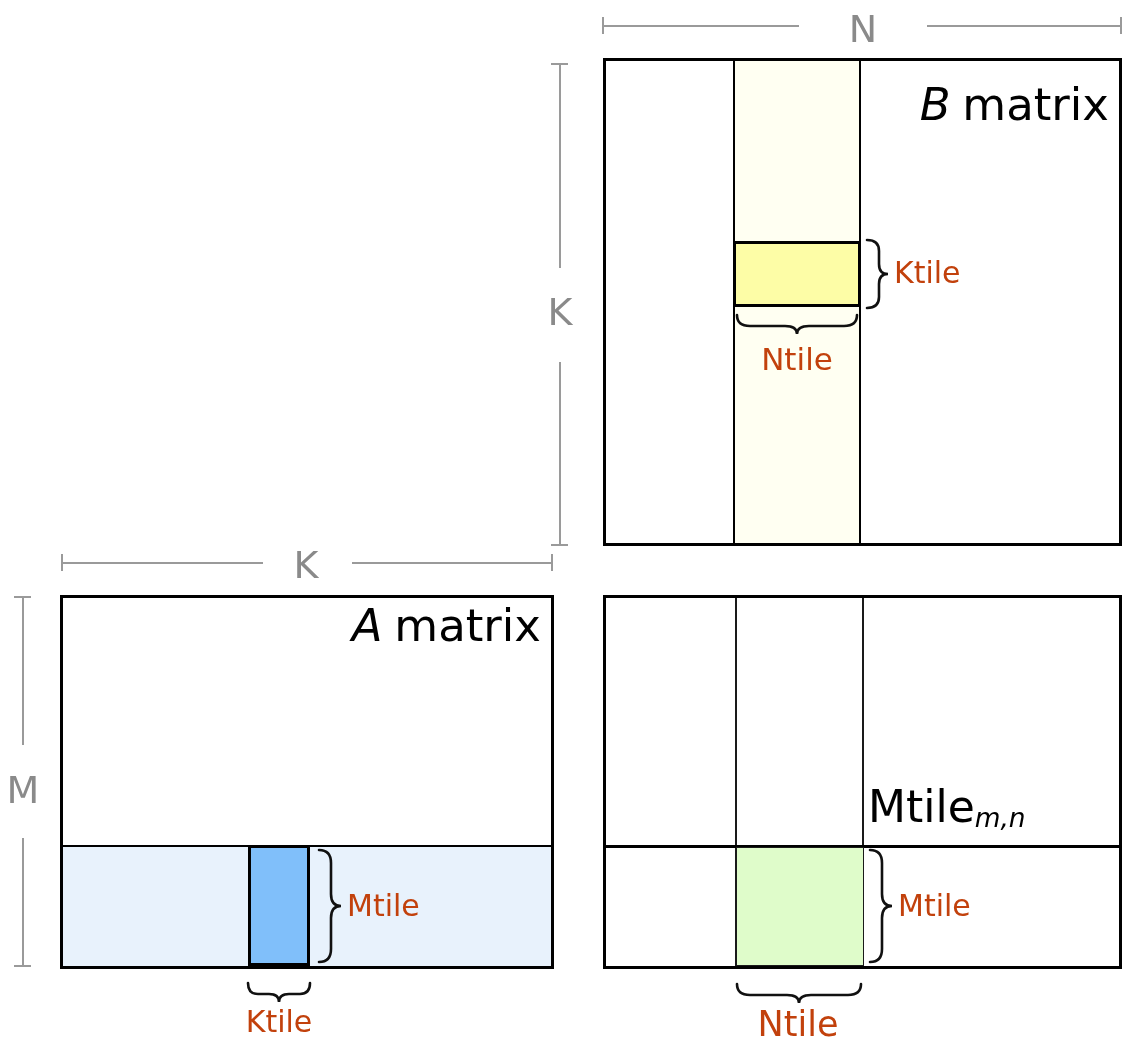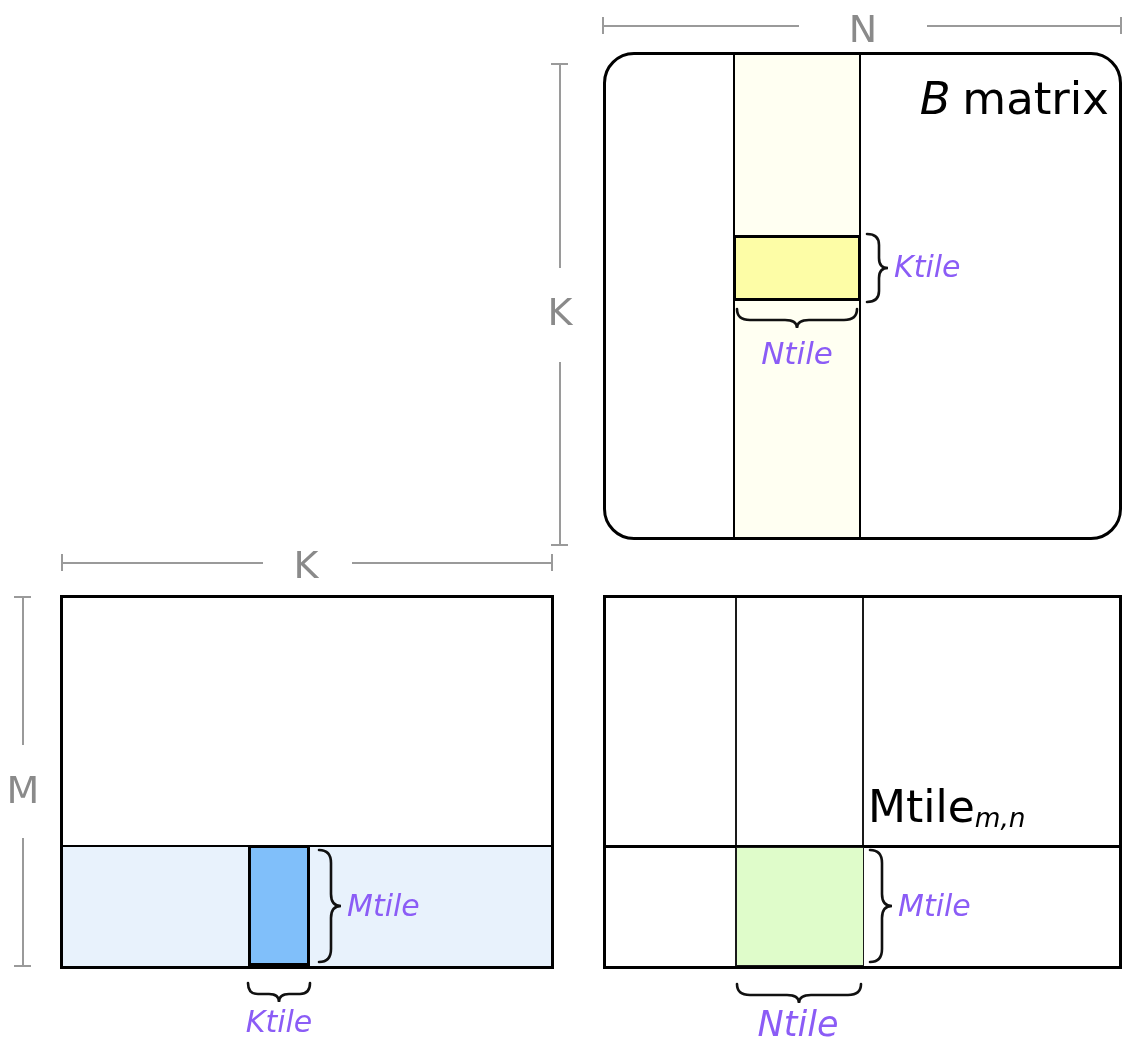--- a/index.html
+++ b/index.html
@@ -15,21 +15,21 @@
   .dimseg{position:absolute;background:#9a9a9a;}
   .dimlabel{
     position:absolute;color:#8a8a8a;font-size:38px;line-height:42px;
     text-align:center;white-space:nowrap;
   }
   
   .title{font-size:45px;line-height:1.05;white-space:nowrap;color:#000;}
   .title .letter{font-style:italic;}
   .title .word{margin-left:0.26em;}
   
-  .tlabel{font-style:italic;font-size:30px;line-height:36px;white-space:nowrap;color:#8b5cf6;}
+  .tlabel{font-size:30px;line-height:36px;white-space:nowrap;color:#c2410c;}
   .tlabel.center{text-align:center;}
   
   .blocklabel{font-size:44px;line-height:1.05;white-space:nowrap;color:#000;}
   .blocklabel sub{font-style:italic;font-size:0.6em;vertical-align:-0.18em;}
   svg.brace{overflow:visible;display:block;}
   svg.brace path{fill:none;stroke:#111;stroke-width:2.6;stroke-linecap:round;}
   .vdiv{background:#1a1a1a;}
 </style>
 </head>
 <body>
@@ -53,39 +53,42 @@
   <div class="dimlabel" style="left:276px;top:544px;width:60px;">K</div>
   <div class="dimseg" style="left:352px;top:562px;width:201px;height:2px;"></div>
   <div class="dimseg" style="left:551px;top:554px;width:2px;height:17px;"></div>
 
   <div class="dimseg" style="left:14px;top:596px;width:17px;height:2px;"></div>
   <div class="dimseg" style="left:22px;top:597px;width:2px;height:148px;"></div>
   <div class="dimlabel" style="left:-7px;top:769px;width:60px;">M</div>
   <div class="dimseg" style="left:22px;top:838px;width:2px;height:128px;"></div>
   <div class="dimseg" style="left:14px;top:965px;width:17px;height:2px;"></div>
 
-  <div class="box" style="left:603px;top:52px;width:519px;height:488px;border-radius:31px;">
+  <div class="box" style="left:603px;top:58px;width:519px;height:488px;">
     <div style="left:127px;top:0;width:128px;height:100%;background:#FFFFF2;border-left:2px solid #000;border-right:2px solid #000;box-sizing:border-box;"></div>
     <div style="left:127px;top:180px;width:128px;height:66px;background:#FDFDA6;border:3px solid #000;box-sizing:border-box;"></div>
     <div class="title" style="right:10px;top:20px;">
       <span class="letter">B</span><span class="word">matrix</span>
     </div>
     <svg class="brace" style="left:260px;top:178px;" width="24" height="70" viewBox="0 0 24 70">
       <path d="M 1,1 Q 13,1 13,12 L 13,25 Q 13,35 22,35 Q 13,35 13,45 L 13,58 Q 13,69 1,69"></path>
     </svg>
     <div class="tlabel" style="left:288px;top:194px;">Ktile</div>
     <svg class="brace" style="left:130px;top:252px;" width="122" height="22" viewBox="0 0 122 22">
       <path d="M 1,2 Q 1,13 14,13 L 49,13 Q 61,13 61,21 Q 61,13 73,13 L 108,13 Q 121,13 121,2"></path>
     </svg>
     <div class="tlabel center" style="left:131px;top:280px;width:120px;font-size:31px;">Ntile</div>
   </div>
 
   <div class="box" style="left:60px;top:595px;width:494px;height:374px;">
     <div style="left:0;top:247px;width:100%;height:121px;background:#E8F2FC;border-top:2px solid #000;box-sizing:border-box;"></div>
     <div style="left:185px;top:247px;width:62px;height:121px;background:#80BFFA;border:3px solid #000;box-sizing:border-box;"></div>
+    <div class="title" style="right:10px;top:4px;">
+      <span class="letter">A</span><span class="word">matrix</span>
+    </div>
     <svg class="brace" style="left:255px;top:251px;" width="24" height="114" viewBox="0 0 24 114">
       <path d="M 1,1 Q 13,1 13,14 L 13,45 Q 13,57 23,57 Q 13,57 13,69 L 13,100 Q 13,113 1,113"></path>
     </svg>
     <div class="tlabel" style="left:284px;top:290px;">Mtile</div>
   </div>
   <svg class="brace abs" style="left:247px;top:981px;" width="64" height="22" viewBox="0 0 64 22">
     <path d="M 1,2 Q 1,13 11,13 L 22,13 Q 32,13 32,21 Q 32,13 42,13 L 53,13 Q 63,13 63,2"></path>
   </svg>
   <div class="tlabel center abs" style="left:229px;top:1004px;width:100px;">Ktile</div>
 

